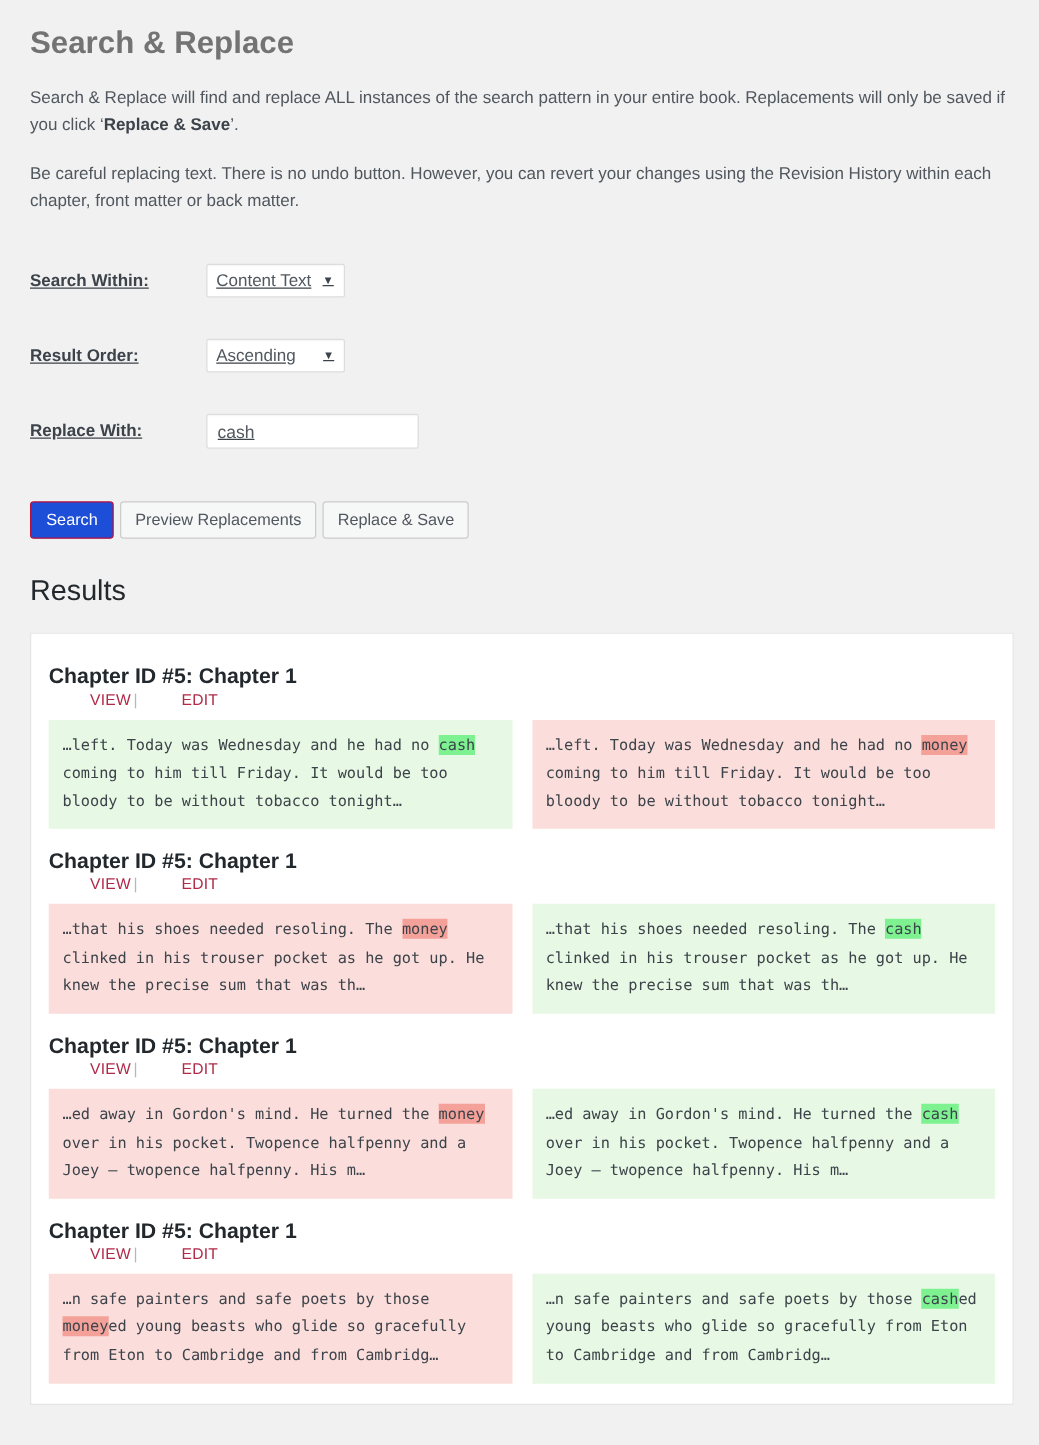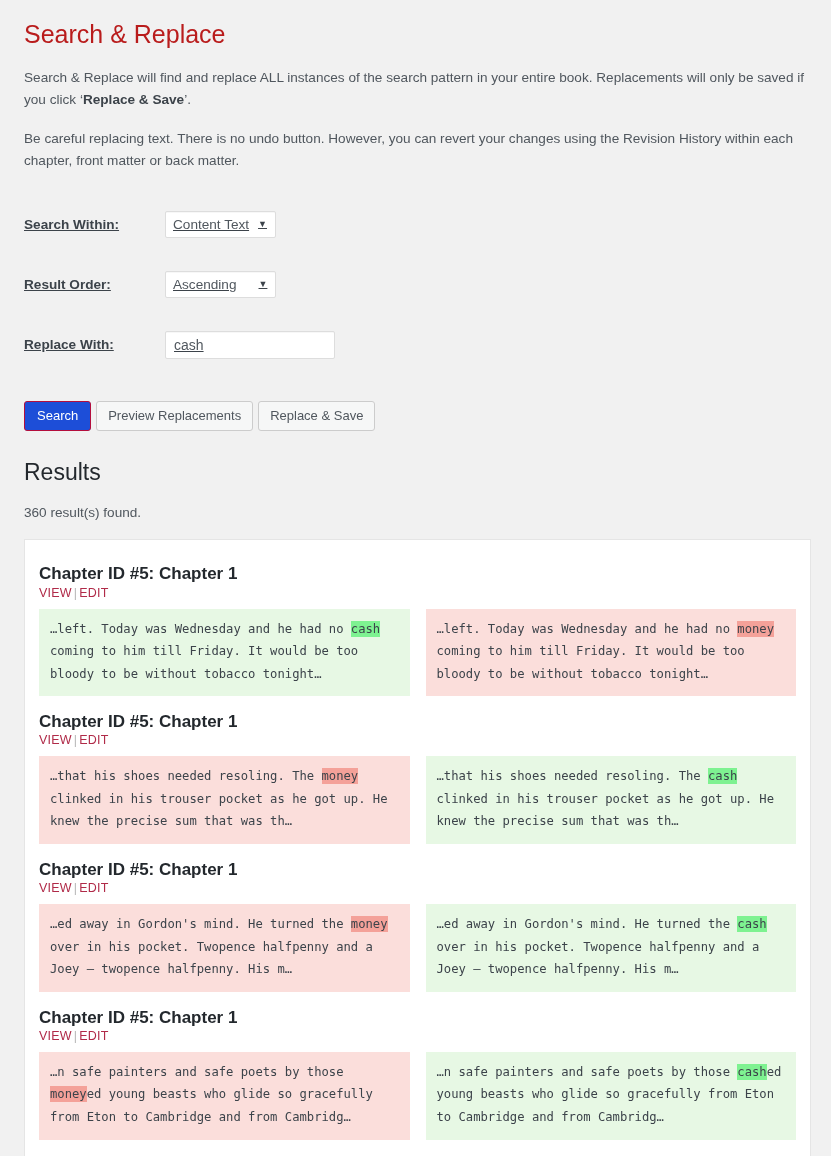--- a/index.html
+++ b/index.html
@@ -18,22 +18,22 @@
   }
 
   .page {
     padding: 0 20px 0 24px;
     width: 831px;
   }
 
   
   .page-title {
     font-size: 25px;
-    font-weight: 400;
-    color: #b91c1c;
+    font-weight: 700;
+    color: #737373;
     margin: 0;
     padding: 18px 0 16px 0;
     line-height: 1.3;
   }
 
   .intro-p {
     font-size: 13.6px;
     line-height: 1.62;
     color: #50575e;
     margin: 0 0 17px 0;
@@ -165,20 +165,21 @@
   }
   .result-actions {
     font-size: 12.5px;
     color: #b02a48;
     letter-spacing: .2px;
     white-space: nowrap;
   }
   .result-actions a {
     color: #b02a48;
     text-decoration: none;
+    margin-left: 33px;
   }
   .result-actions .sep { color: #b7b7b7; padding: 0 2px; }
 
   .result-cols {
     display: flex;
     gap: 16px;
   }
   .snippet {
     flex: 1 1 0;
     font-family: "DejaVu Sans Mono", monospace;
@@ -239,21 +240,20 @@
 
     <div class="button-row">
       <button class="btn btn-primary">Search</button>
       <button class="btn">Preview Replacements</button>
       <button class="btn">Replace &amp; Save</button>
     </div>
 
   </div>
 
   <h2 class="results-title">Results</h2>
-  <p class="results-count">360 result(s) found.</p>
 
   <div class="results-card">
 
     <div class="result-item">
       <div class="result-head">
         <div class="result-chapter">Chapter ID #5: Chapter 1</div>
         <div class="result-actions">
           <a href="#">VIEW</a><span class="sep">|</span><a href="#">EDIT</a>
         </div>
       </div>

